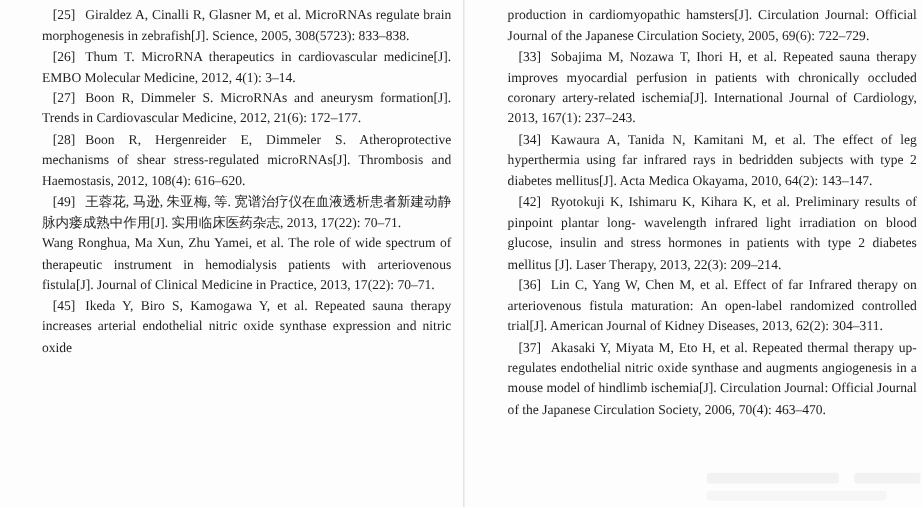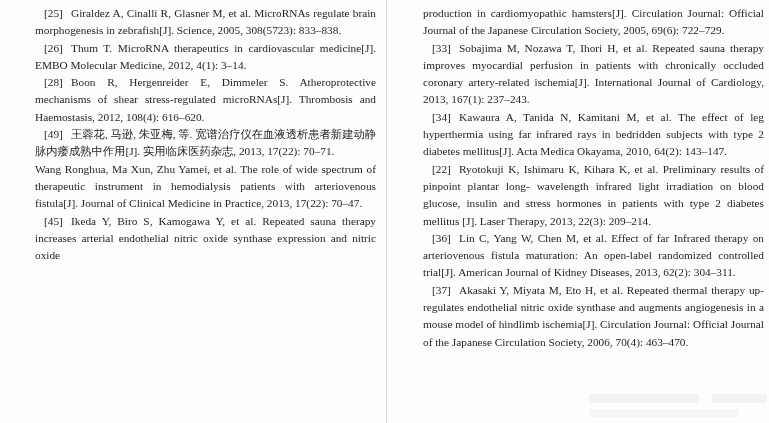--- a/index.html
+++ b/index.html
@@ -46,42 +46,45 @@
 
 <div class="page">
   <div class="ref-column">
       <div class="ref">
         <p class="ref-main"><span class="ref-num">[25]</span>Giraldez A, Cinalli R, Glasner M, et al. MicroRNAs regulate brain morphogenesis in zebrafish[J]. Science, 2005, 308(5723): 833–838.</p>
       </div>
       <div class="ref">
         <p class="ref-main"><span class="ref-num">[26]</span>Thum T. MicroRNA therapeutics in cardiovascular medicine[J]. EMBO Molecular Medicine, 2012, 4(1): 3–14.</p>
       </div>
       <div class="ref">
+        <p class="ref-main"><span class="ref-num">[27]</span>Boon R, Dimmeler S. MicroRNAs and aneurysm formation[J]. Trends in Cardiovascular Medicine, 2012, 21(6): 172–177.</p>
+      </div>
+      <div class="ref">
         <p class="ref-main"><span class="ref-num">[28]</span>Boon R, Hergenreider E, Dimmeler S. Atheroprotective mechanisms of shear stress-regulated microRNAs[J]. Thrombosis and Haemostasis, 2012, 108(4): 616–620.</p>
       </div>
       <div class="ref">
         <p class="ref-main"><span class="ref-num">[49]</span>王蓉花, 马逊, 朱亚梅, 等. 宽谱治疗仪在血液透析患者新建动静脉内瘘成熟中作用[J]. 实用临床医药杂志, 2013, 17(22): 70–71.</p>
-        <p class="ref-cont">Wang Ronghua, Ma Xun, Zhu Yamei, et al. The role of wide spectrum of therapeutic instrument in hemodialysis patients with arteriovenous fistula[J]. Journal of Clinical Medicine in Practice, 2013, 17(22): 70–47.</p>
+        <p class="ref-cont">Wang Ronghua, Ma Xun, Zhu Yamei, et al. The role of wide spectrum of therapeutic instrument in hemodialysis patients with arteriovenous fistula[J]. Journal of Clinical Medicine in Practice, 2013, 17(22): 70–71.</p>
       </div>
       <div class="ref">
         <p class="ref-main"><span class="ref-num">[45]</span>Ikeda Y, Biro S, Kamogawa Y, et al. Repeated sauna therapy increases arterial endothelial nitric oxide synthase expression and nitric oxide</p>
       </div>
     </div>
   <div class="ref-column">
       <div class="ref">
         <p class="ref-cont">production in cardiomyopathic hamsters[J]. Circulation Journal: Official Journal of the Japanese Circulation Society, 2005, 69(6): 722–729.</p>
       </div>
       <div class="ref">
         <p class="ref-main"><span class="ref-num">[33]</span>Sobajima M, Nozawa T, Ihori H, et al. Repeated sauna therapy improves myocardial perfusion in patients with chronically occluded coronary artery-related ischemia[J]. International Journal of Cardiology, 2013, 167(1): 237–243.</p>
       </div>
       <div class="ref">
         <p class="ref-main"><span class="ref-num">[34]</span>Kawaura A, Tanida N, Kamitani M, et al. The effect of leg hyperthermia using far infrared rays in bedridden subjects with type 2 diabetes mellitus[J]. Acta Medica Okayama, 2010, 64(2): 143–147.</p>
       </div>
       <div class="ref">
-        <p class="ref-main"><span class="ref-num">[22]</span>Ryotokuji K, Ishimaru K, Kihara K, et al. Preliminary results of pinpoint plantar long- wavelength infrared light irradiation on blood glucose, insulin and stress hormones in patients with type 2 diabetes mellitus [J]. Laser Therapy, 2013, 22(3): 209–214.</p>
+        <p class="ref-main"><span class="ref-num">[42]</span>Ryotokuji K, Ishimaru K, Kihara K, et al. Preliminary results of pinpoint plantar long- wavelength infrared light irradiation on blood glucose, insulin and stress hormones in patients with type 2 diabetes mellitus [J]. Laser Therapy, 2013, 22(3): 209–214.</p>
       </div>
       <div class="ref">
         <p class="ref-main"><span class="ref-num">[36]</span>Lin C, Yang W, Chen M, et al. Effect of far Infrared therapy on arteriovenous fistula maturation: An open-label randomized controlled trial[J]. American Journal of Kidney Diseases, 2013, 62(2): 304–311.</p>
       </div>
       <div class="ref">
         <p class="ref-main"><span class="ref-num">[37]</span>Akasaki Y, Miyata M, Eto H, et al. Repeated thermal therapy up-regulates endothelial nitric oxide synthase and augments angiogenesis in a mouse model of hindlimb ischemia[J]. Circulation Journal: Official Journal of the Japanese Circulation Society, 2006, 70(4): 463–470.</p>
       </div>
     </div>
   <div class="column-divider"></div>
   <div class="scan-smudge smudge-1"></div>

